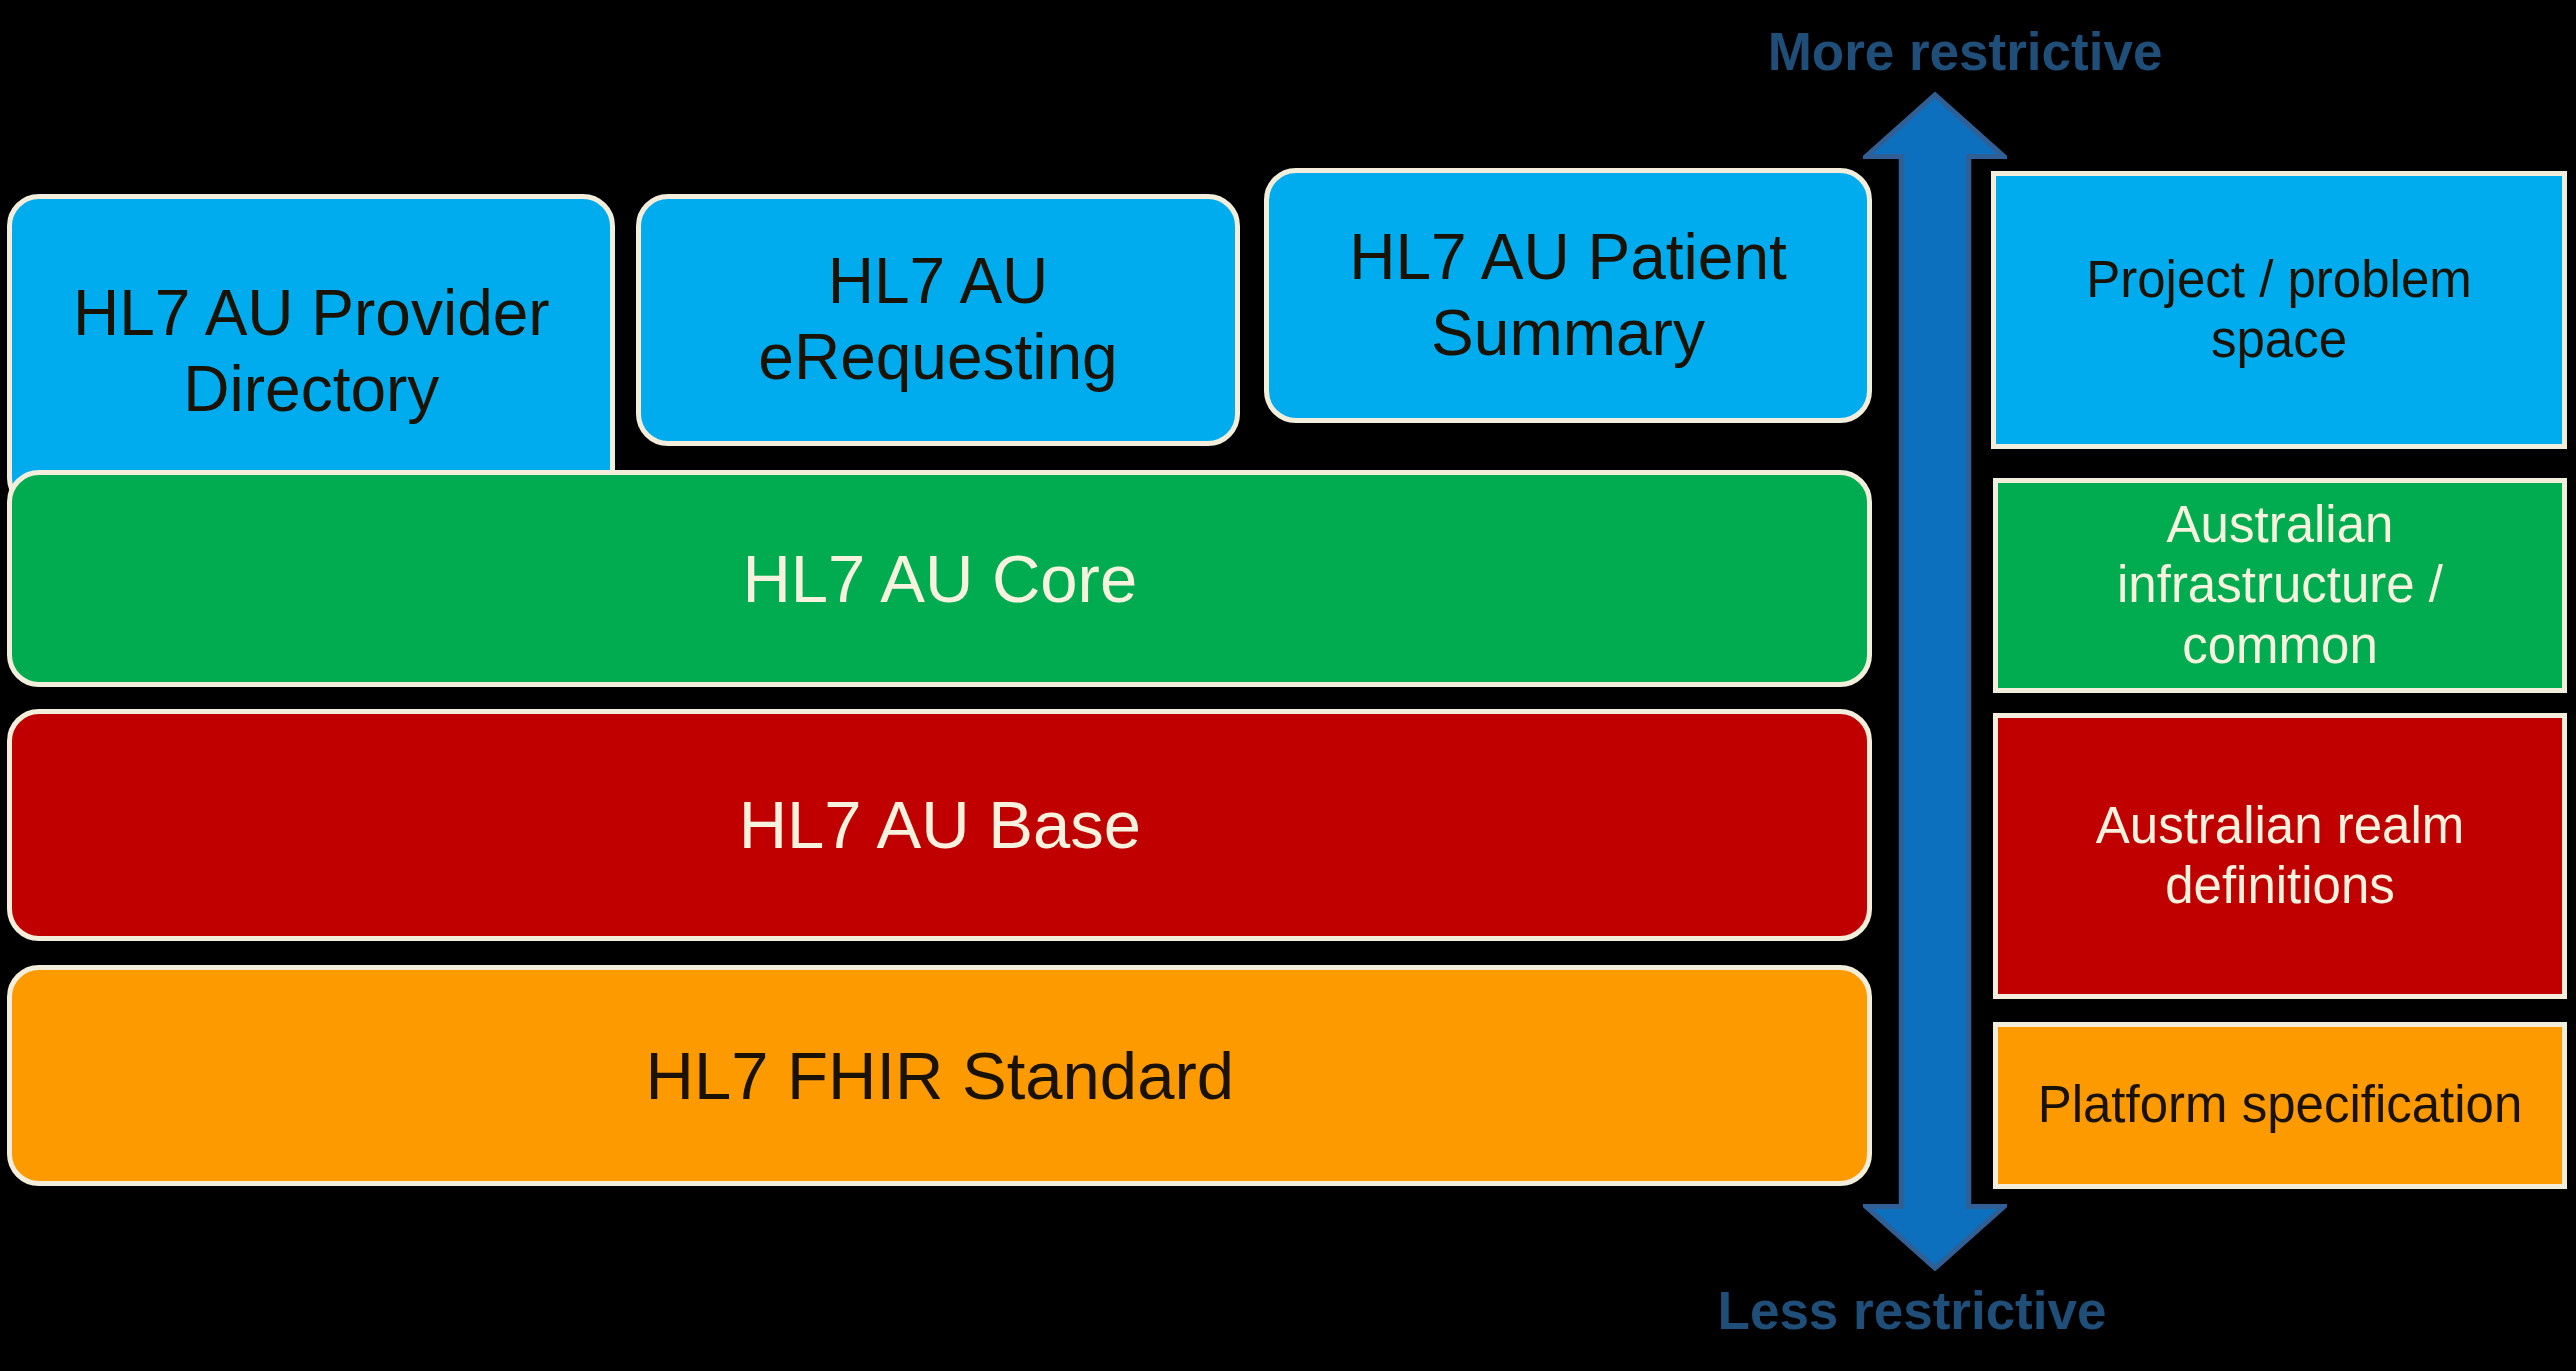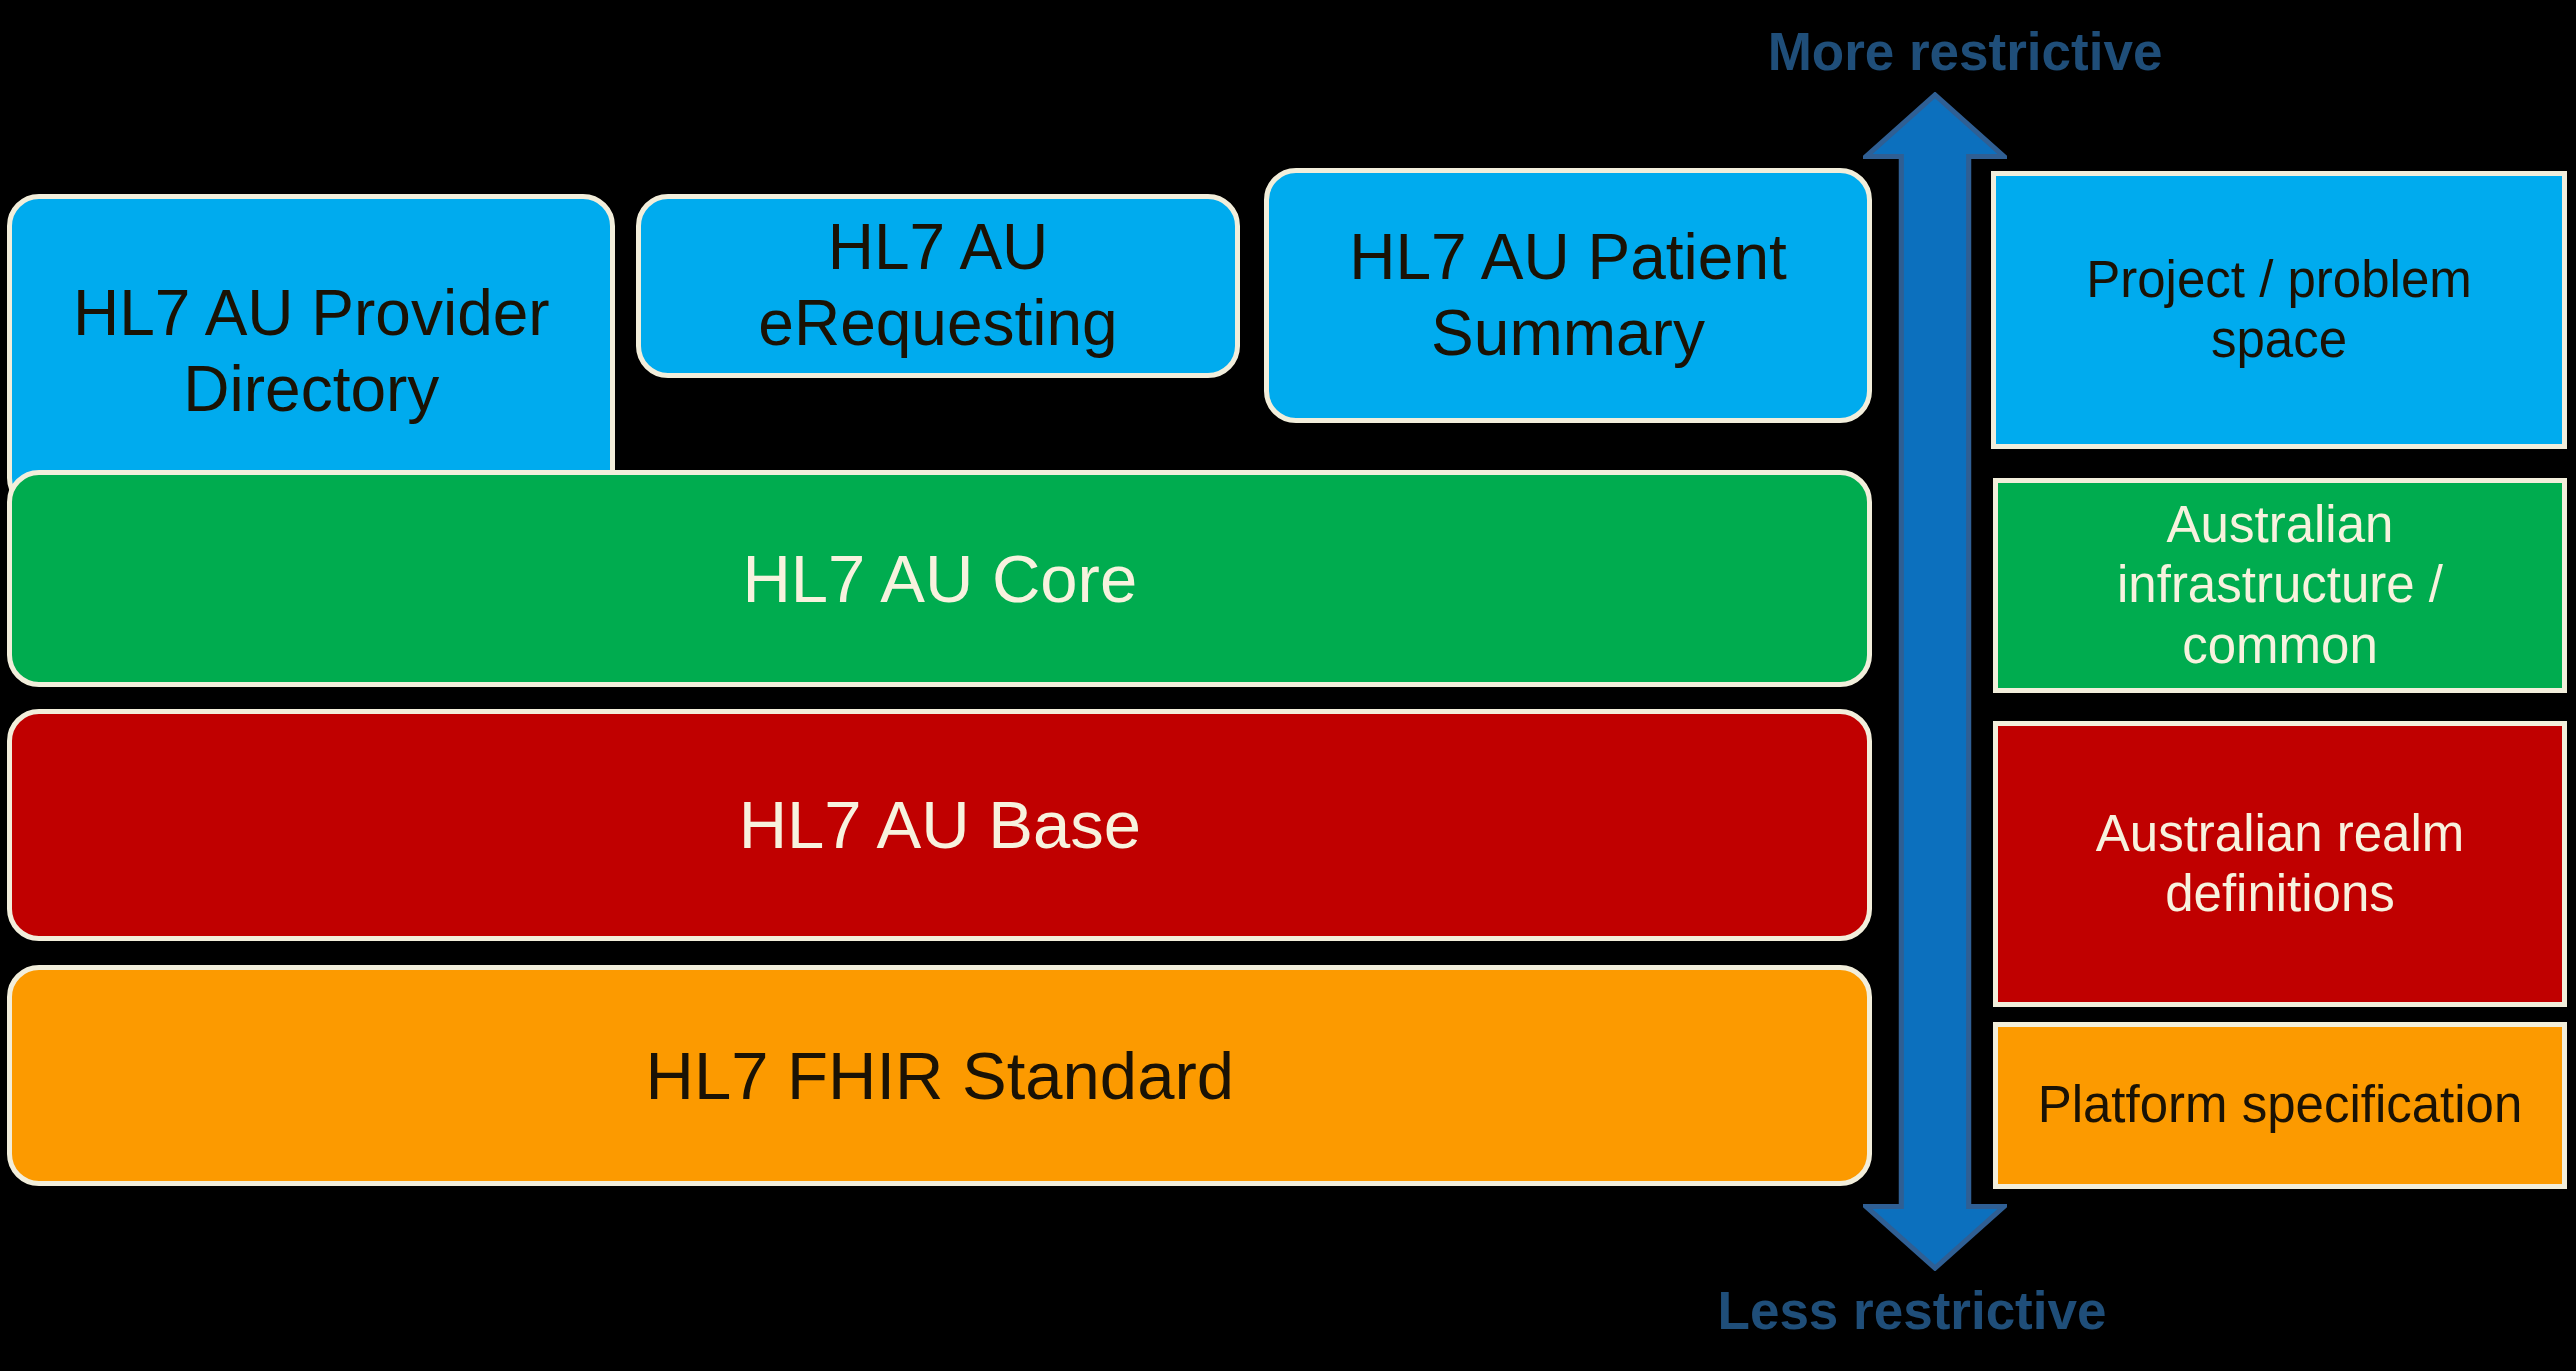--- a/index.html
+++ b/index.html
@@ -24,32 +24,32 @@
   .round { border-radius: 32px; }
   .dark  { color: #1A1205; }
   .light { color: #F7F2DE; }
   .bluefill   { background: #00ABEE; }
   .greenfill  { background: #00AC4F; }
   .redfill    { background: #C00000; }
   .orangefill { background: #FC9A00; }
 
   
   #box-pd  { left: 7.3px;   top: 194px; width: 608px;  height: 316px; font-size: 64px; padding: 0 29px; }
-  #box-er  { left: 636px;  top: 194px; width: 604px;  height: 184px; font-size: 64px; padding: 0 29px; }
+  #box-er  { left: 636px;  top: 194px; width: 604px;  height: 252px; font-size: 64px; padding: 0 29px; }
   #box-ps  { left: 1264px; top: 168px; width: 608px;  height: 255px; font-size: 64px; padding: 8px 29px; }
 
   
   #box-core { left: 7.3px; top: 470px;  width: 1865px; height: 217px; font-size: 67px; }
   #box-base { left: 7.3px; top: 709px;  width: 1865px; height: 232px; font-size: 67px; }
   #box-fhir { left: 7.3px; top: 965px; width: 1865px; height: 221px; font-size: 67px; text-align: center; }
 
   
   #cat-project  { left: 1991px; top: 171px;  width: 576px; height: 278px; font-size: 51px; padding: 0 29px; }
   #cat-core     { left: 1993px; top: 478px;  width: 574px; height: 215px; font-size: 51px; padding: 0 29px; }
-  #cat-base     { left: 1993px; top: 713px;  width: 574px; height: 286px; font-size: 51px; padding: 0 29px; margin-top: 8px; }
+  #cat-base     { left: 1993px; top: 713px;  width: 574px; height: 286px; font-size: 51px; padding: 0 29px; }
   #cat-platform { left: 1993px; top: 1022px; width: 574px; height: 167px; font-size: 51px; padding: 0 27px; }
 
   
   #scale-arrow {
     position: absolute;
     left: 1863px;
     top: 92px;
     width: 144px;
     height: 1179px;
   }

